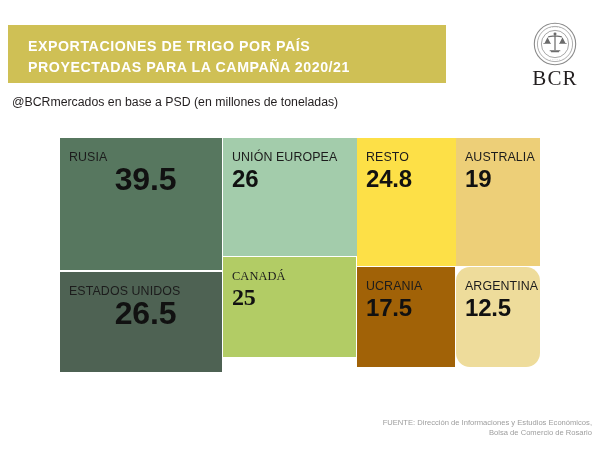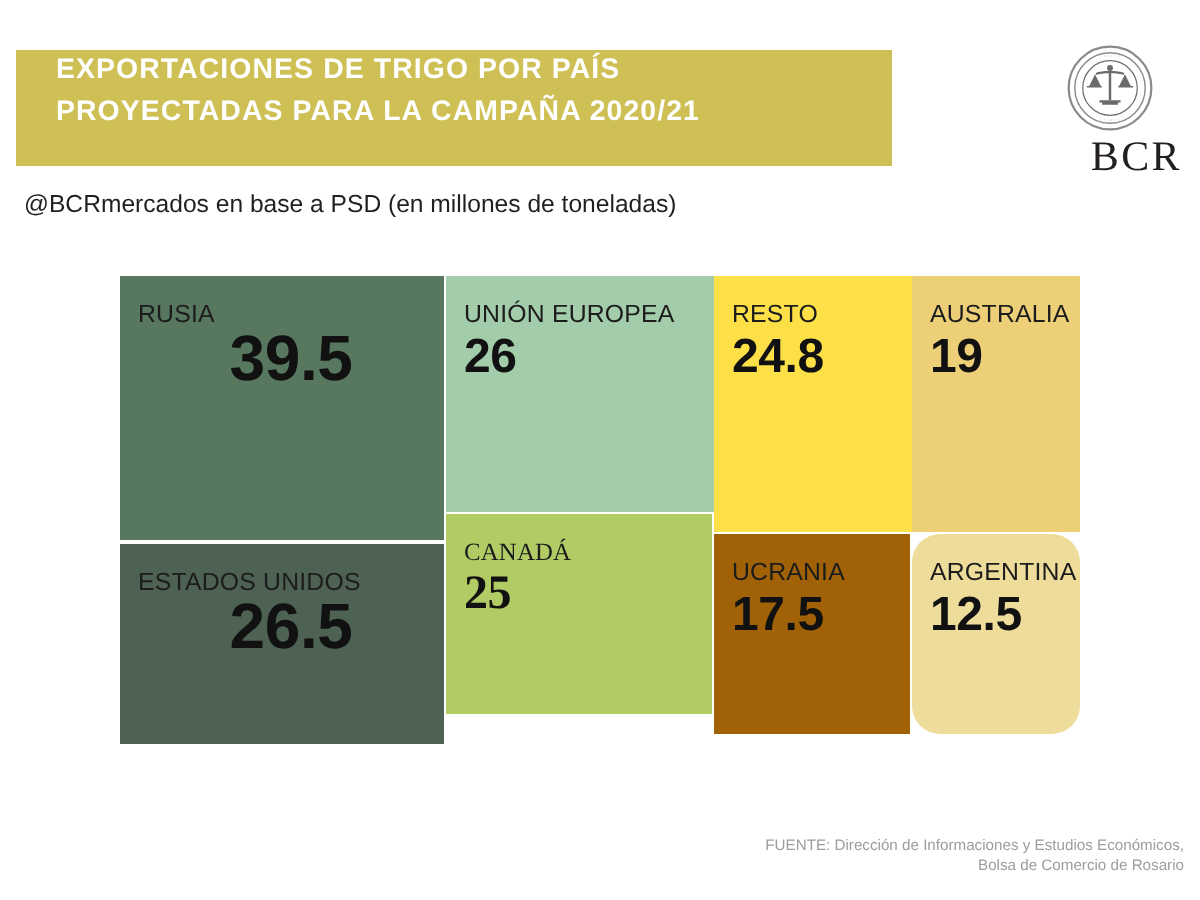--- a/index.html
+++ b/index.html
@@ -18,38 +18,38 @@
 
   
   #header-bar {
     position: absolute;
     left: 8px;
     top: 25px;
     width: 438px;
     height: 58px;
     background: #cfc055;
     box-sizing: border-box;
-    padding: 0 0 0 20px;
+    padding: 11px 0 0 20px;
   }
   #header-bar .hline {
     color: #ffffff;
     font-size: 14.2px;
     font-weight: bold;
     letter-spacing: 0.55px;
     line-height: 20.5px;
     white-space: nowrap;
   }
 
   
   #logo-block {
     position: absolute;
     left: 519px;
     top: 22px;
     width: 72px;
-    text-align: right;
+    text-align: center;
   }
   #seal {
     width: 44px;
     height: 44px;
     margin: 0 auto;
     display: block;
   }
   #logo-text {
     font-family: "Liberation Serif", serif;
     font-size: 21px;

